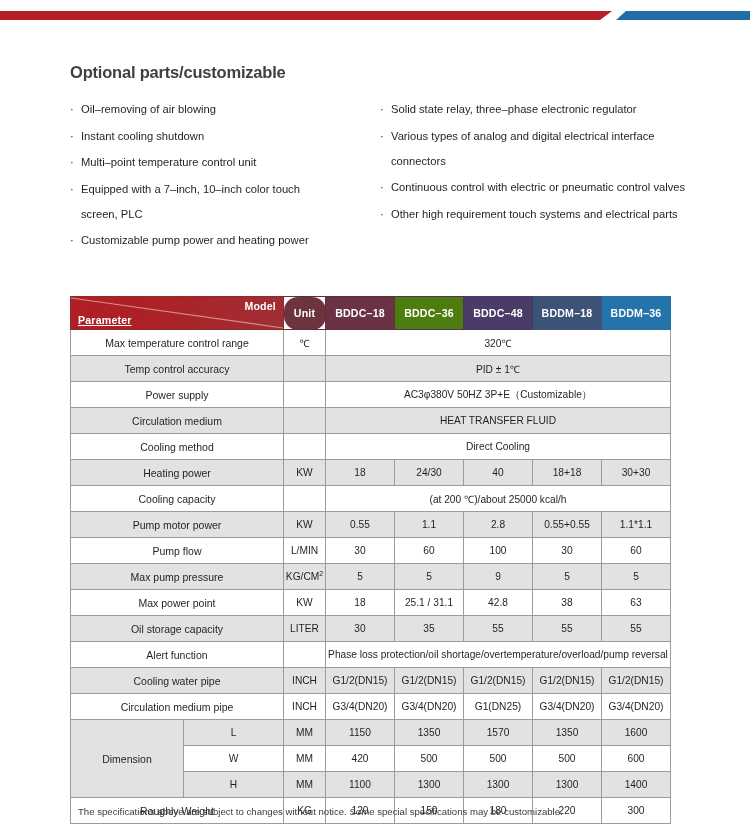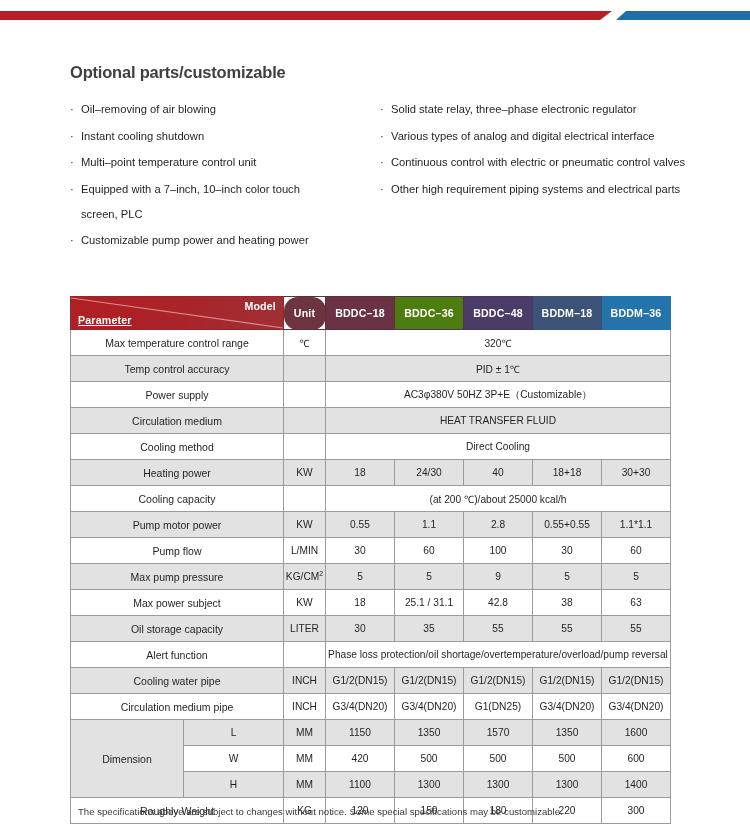--- a/index.html
+++ b/index.html
@@ -221,23 +221,23 @@
 <div class="opt-wrap">
   <div class="opt-col left" id="opt-left">
       <div class="opt-item"><span class="dot">·</span><span class="txt">Oil–removing of air blowing</span></div>
       <div class="opt-item"><span class="dot">·</span><span class="txt">Instant cooling shutdown</span></div>
       <div class="opt-item"><span class="dot">·</span><span class="txt">Multi–point temperature control unit</span></div>
       <div class="opt-item"><span class="dot">·</span><span class="txt">Equipped with a 7–inch, 10–inch color touch</span><span class="cont">screen, PLC</span></div>
       <div class="opt-item"><span class="dot">·</span><span class="txt">Customizable pump power and heating power</span></div>
     </div>
   <div class="opt-col right" id="opt-right">
       <div class="opt-item"><span class="dot">·</span><span class="txt">Solid state relay, three–phase electronic regulator</span></div>
-      <div class="opt-item"><span class="dot">·</span><span class="txt">Various types of analog and digital electrical interface</span></div>
+      <div class="opt-item"><span class="dot">·</span><span class="txt">Various types of analog and digital electrical interface</span><span class="cont">connectors</span></div>
       <div class="opt-item"><span class="dot">·</span><span class="txt">Continuous control with electric or pneumatic control valves</span></div>
-      <div class="opt-item"><span class="dot">·</span><span class="txt">Other high requirement piping systems and electrical parts</span></div>
+      <div class="opt-item"><span class="dot">·</span><span class="txt">Other high requirement touch systems and electrical parts</span></div>
     </div>
 </div>
 
 <div class="section-title" id="tech-title">Technical Parameters</div>
 
 <div class="tbl-wrap">
   <table class="spec">
     <colgroup>
       <col style="width:113px">
       <col style="width:100px">
@@ -328,21 +328,21 @@
         <tr class="row-shade">
           <td class="param" colspan="2">Max pump pressure</td>
           <td class="unit">KG/CM<span class="sup">2</span></td>
           <td class="val">5</td>
           <td class="val">5</td>
           <td class="val">9</td>
           <td class="val">5</td>
           <td class="val">5</td>
         </tr>
         <tr class="row-plain">
-          <td class="param" colspan="2">Max power subject</td>
+          <td class="param" colspan="2">Max power point</td>
           <td class="unit">KW</td>
           <td class="val">18</td>
           <td class="val">25.1 / 31.1</td>
           <td class="val">42.8</td>
           <td class="val">38</td>
           <td class="val">63</td>
         </tr>
         <tr class="row-shade">
           <td class="param" colspan="2">Oil storage capacity</td>
           <td class="unit">LITER</td>

